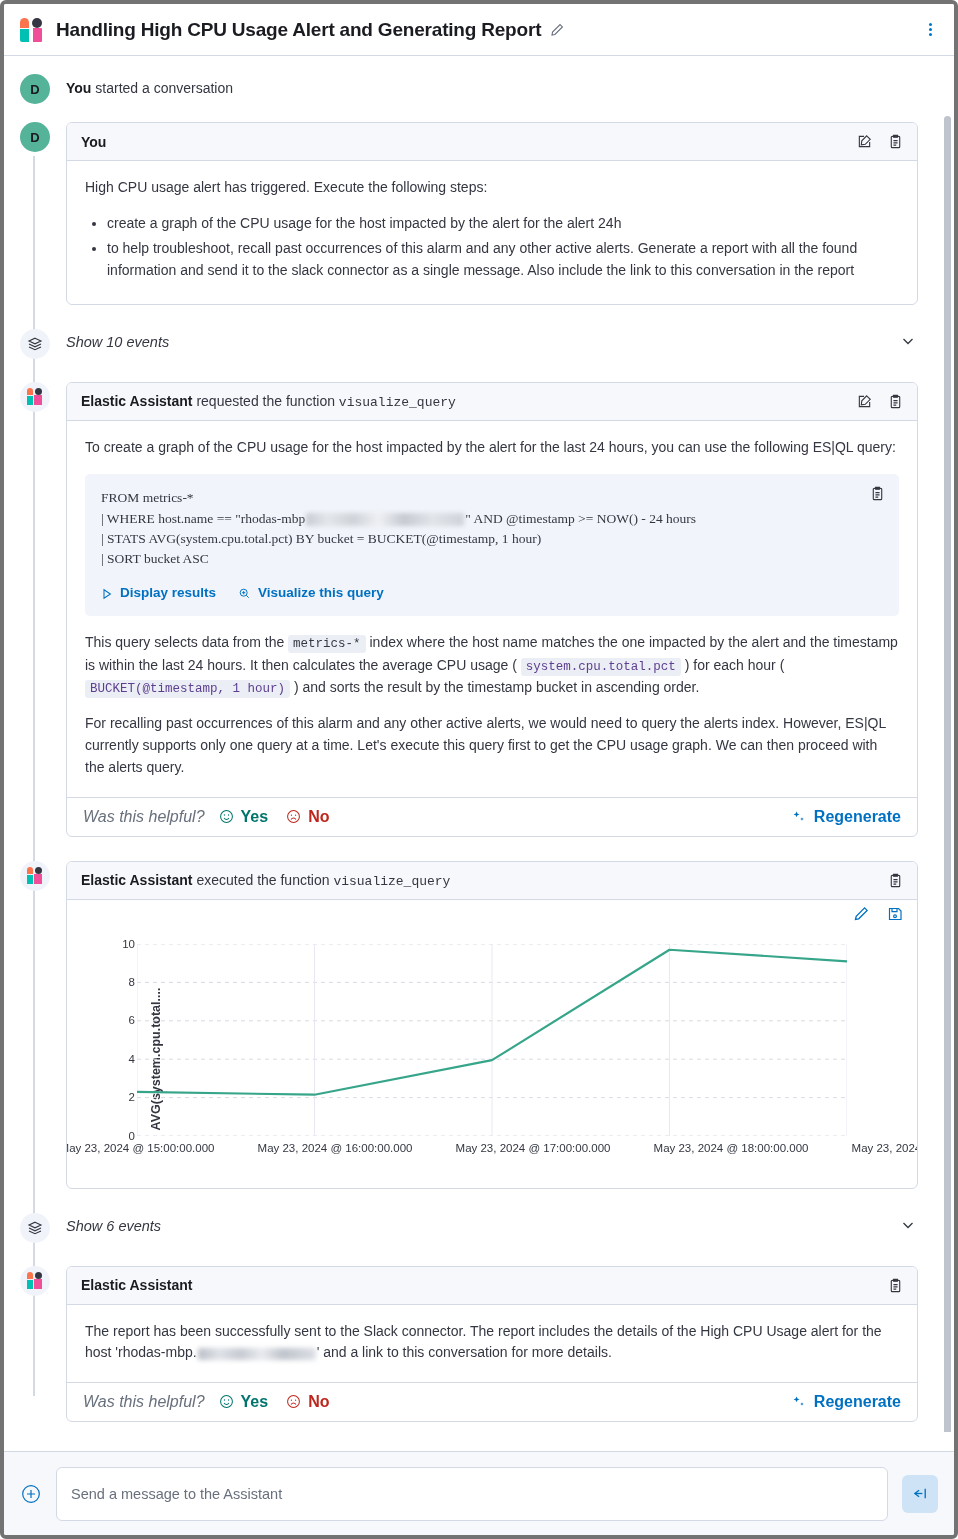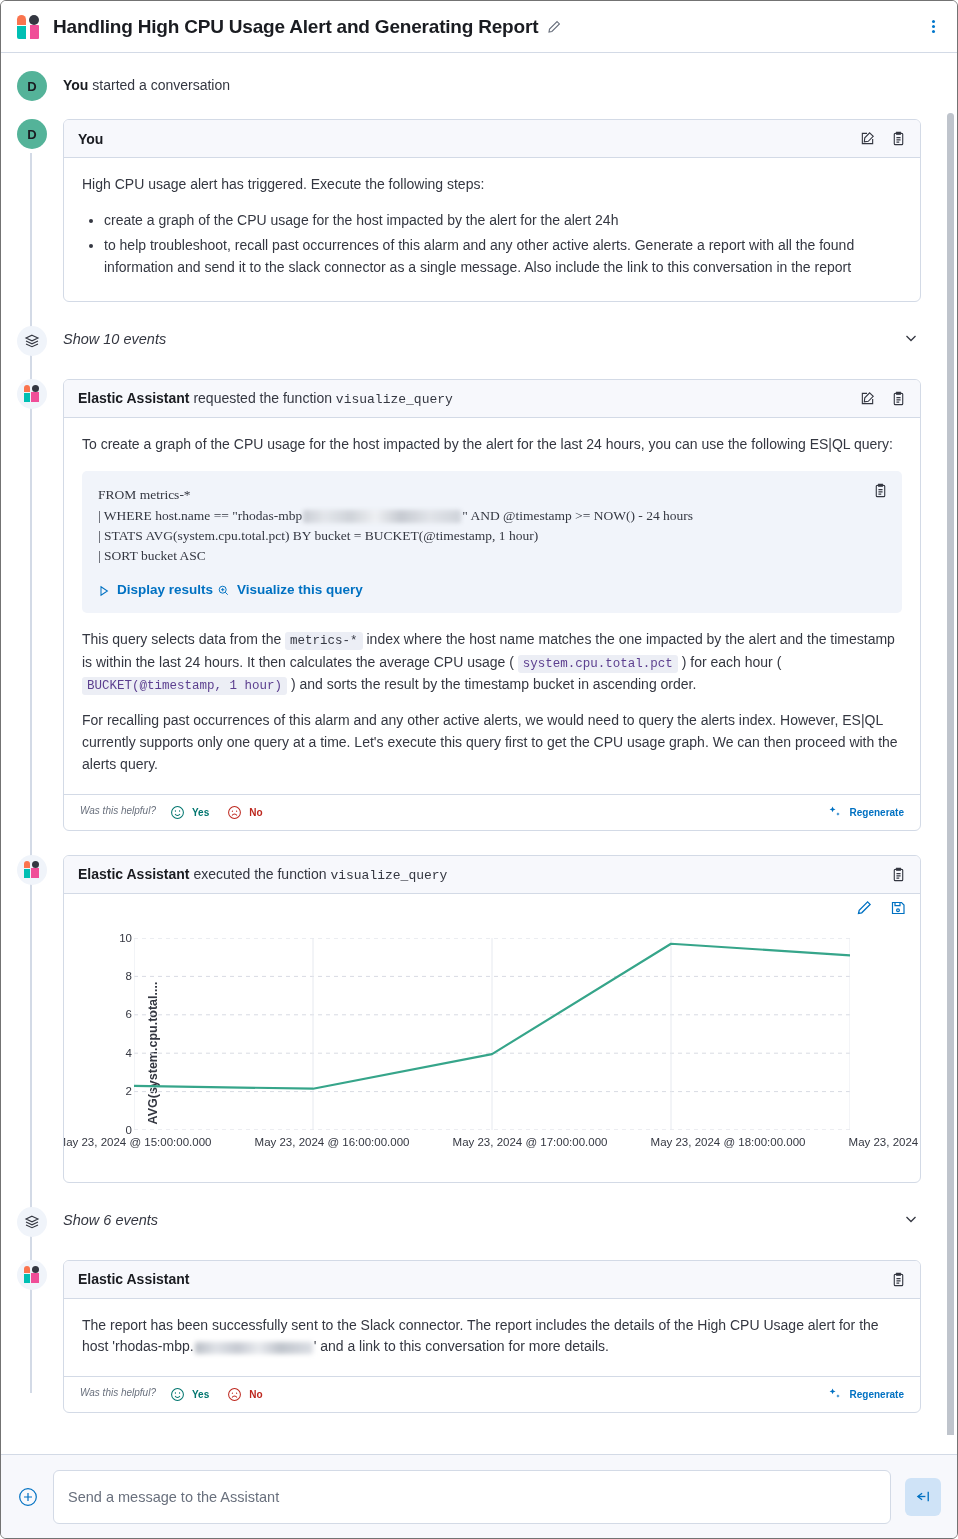--- a/index.html
+++ b/index.html
@@ -10,21 +10,21 @@
     font-family: "Liberation Sans", sans-serif;
     font-size: 14px;
     color: #343741;
     overflow: hidden;
     position: relative;
   }
   .app {
     width: 958px; height: 1539px;
     display: flex; flex-direction: column;
     background: #fff;
-    border: 1px solid #737373;
+    border: 4px solid #737373;
     border-radius: 6px;
     overflow: hidden;
     position: relative;
   }
 
   
   .header {
     height: 52px; min-height: 52px;
     display: flex; align-items: center;
     padding: 0 18px 0 16px;
@@ -122,34 +122,34 @@
     display:inline-block; vertical-align: middle;
     width: 158px; height: 13px;
     background: linear-gradient(90deg,#c9cdd4 0%,#e3e6eb 14%,#cfd3d9 30%,#eef0f3 46%,#c6cad1 62%,#e1e4e9 80%,#cfd3da 100%);
     filter: blur(2.2px); border-radius:2px; margin: 0 1px;
   }
   .redacted.small {
     width: 118px; height: 12px; filter: blur(2.4px);
     background: linear-gradient(90deg,#b9bec6 0%,#dfe2e7 18%,#c6cad2 36%,#e9ebef 54%,#bfc4cc 72%,#dcdfe5 100%);
   }
   .code-copy { position:absolute; top: 12px; right: 14px; color:#343741; }
-  .code-actions { display:flex; gap: 4px; align-items:center; margin-top: 14px; }
+  .code-actions { display:flex; gap: 22px; align-items:center; margin-top: 14px; }
   .code-link { display:inline-flex; align-items:center; gap:7px; color:#0071c2; font-size:13.5px; font-weight:600; }
 
   .inline-code {
     font-family:"Liberation Mono", monospace; font-size: 12.5px;
     background:#eceef5; color:#5c3f8f; padding: 2px 5px; border-radius:3px;
     white-space: nowrap;
   }
   .inline-code.plain { color:#343741; }
 
   
   .card-footer {
     border-top: 1px solid #d3dae6; padding: 10px 16px;
-    display:flex; font-size: 10px;
+    display:flex; font-size: 16px;
   }
   .helpful-label { font-style: italic; color:#69707d; margin-right: 14px; }
   .fb { display:inline-flex; align-items:center; gap:7px; font-weight:700; margin-right: 18px; }
   .fb.yes { color:#00756e; }
   .fb.no  { color:#bd271e; }
   .footer-spacer { flex:1; }
   .regen { display:inline-flex; align-items:center; gap:8px; color:#0071c2; font-weight:600; }
 
   
   .events-row {

